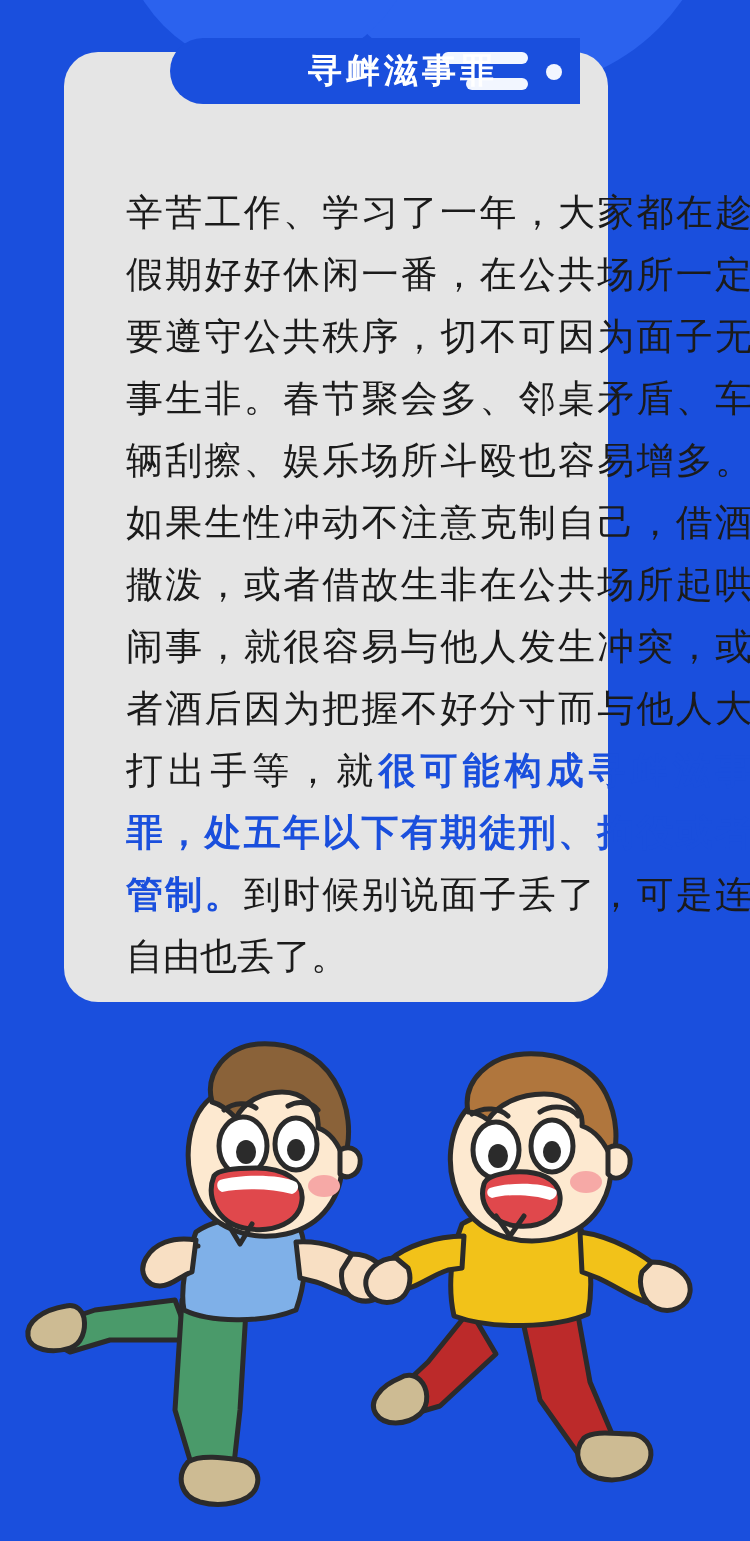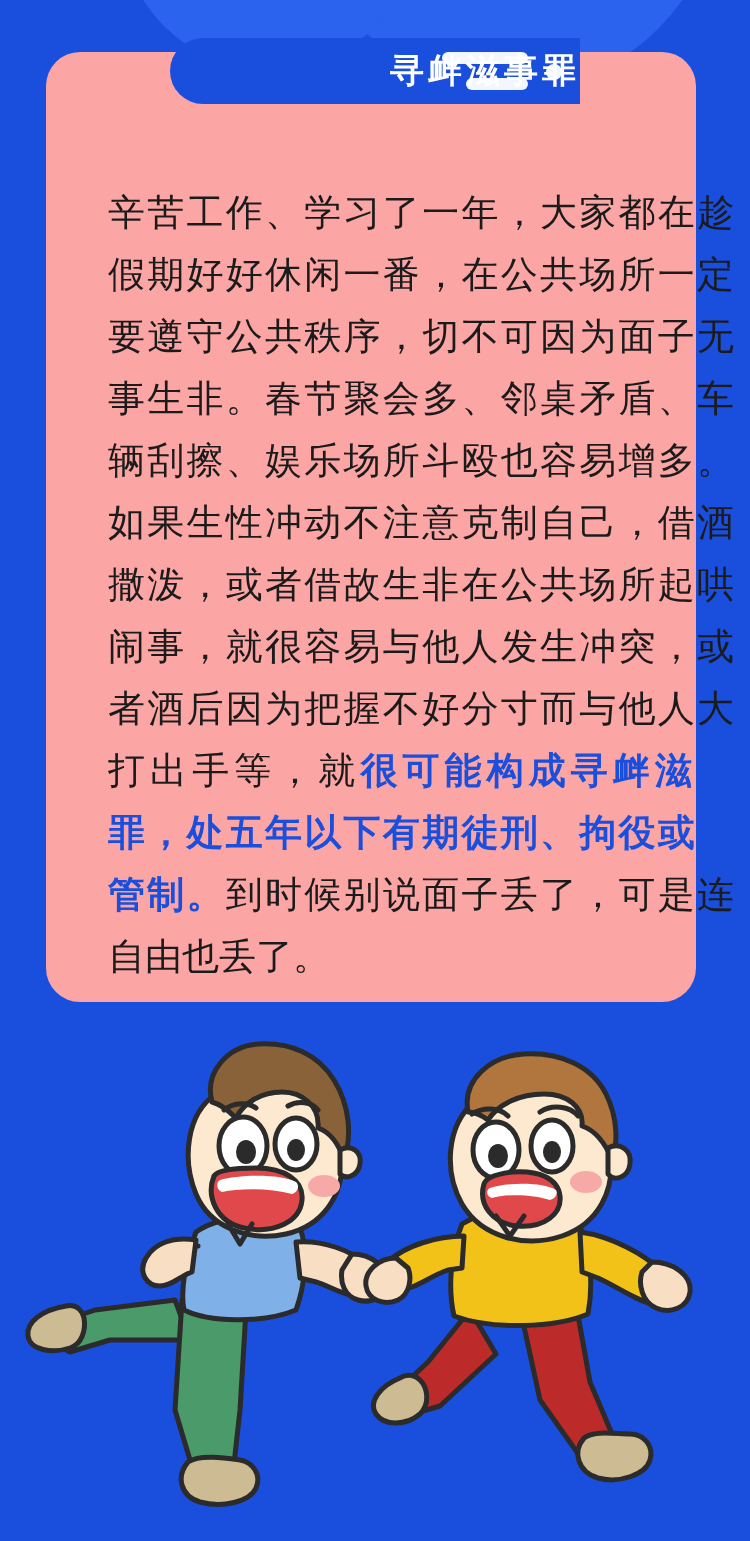--- a/index.html
+++ b/index.html
@@ -31,41 +31,41 @@
     left: 120px;
     width: 300px;
     height: 230px;
     background: #2b62ee;
     border-radius: 0 0 150px 150px;
   }
 
   
   .card {
     position: absolute;
-    left: 46px;
+    left: 64px;
     top: 52px;
-    width: 650px;
+    width: 544px;
     height: 950px;
-    background: #fca5a5;
+    background: #e5e5e5;
     border-radius: 34px;
     box-sizing: border-box;
   }
 
   
   .title-pill {
     position: absolute;
     left: 170px;
     top: 38px;
     width: 410px;
     height: 66px;
     background: #1a4fdd;
     border-radius: 33px 0 0 33px;
     display: flex;
     align-items: center;
-    justify-content: flex-end;
+    justify-content: center;
     padding-left: 56px;
     box-sizing: border-box;
     overflow: hidden;
   }
   .title-text {
     color: #ffffff;
     font-size: 34px;
     font-weight: bold;
     letter-spacing: 4px;
     font-family: "DejaVu Sans", sans-serif;

